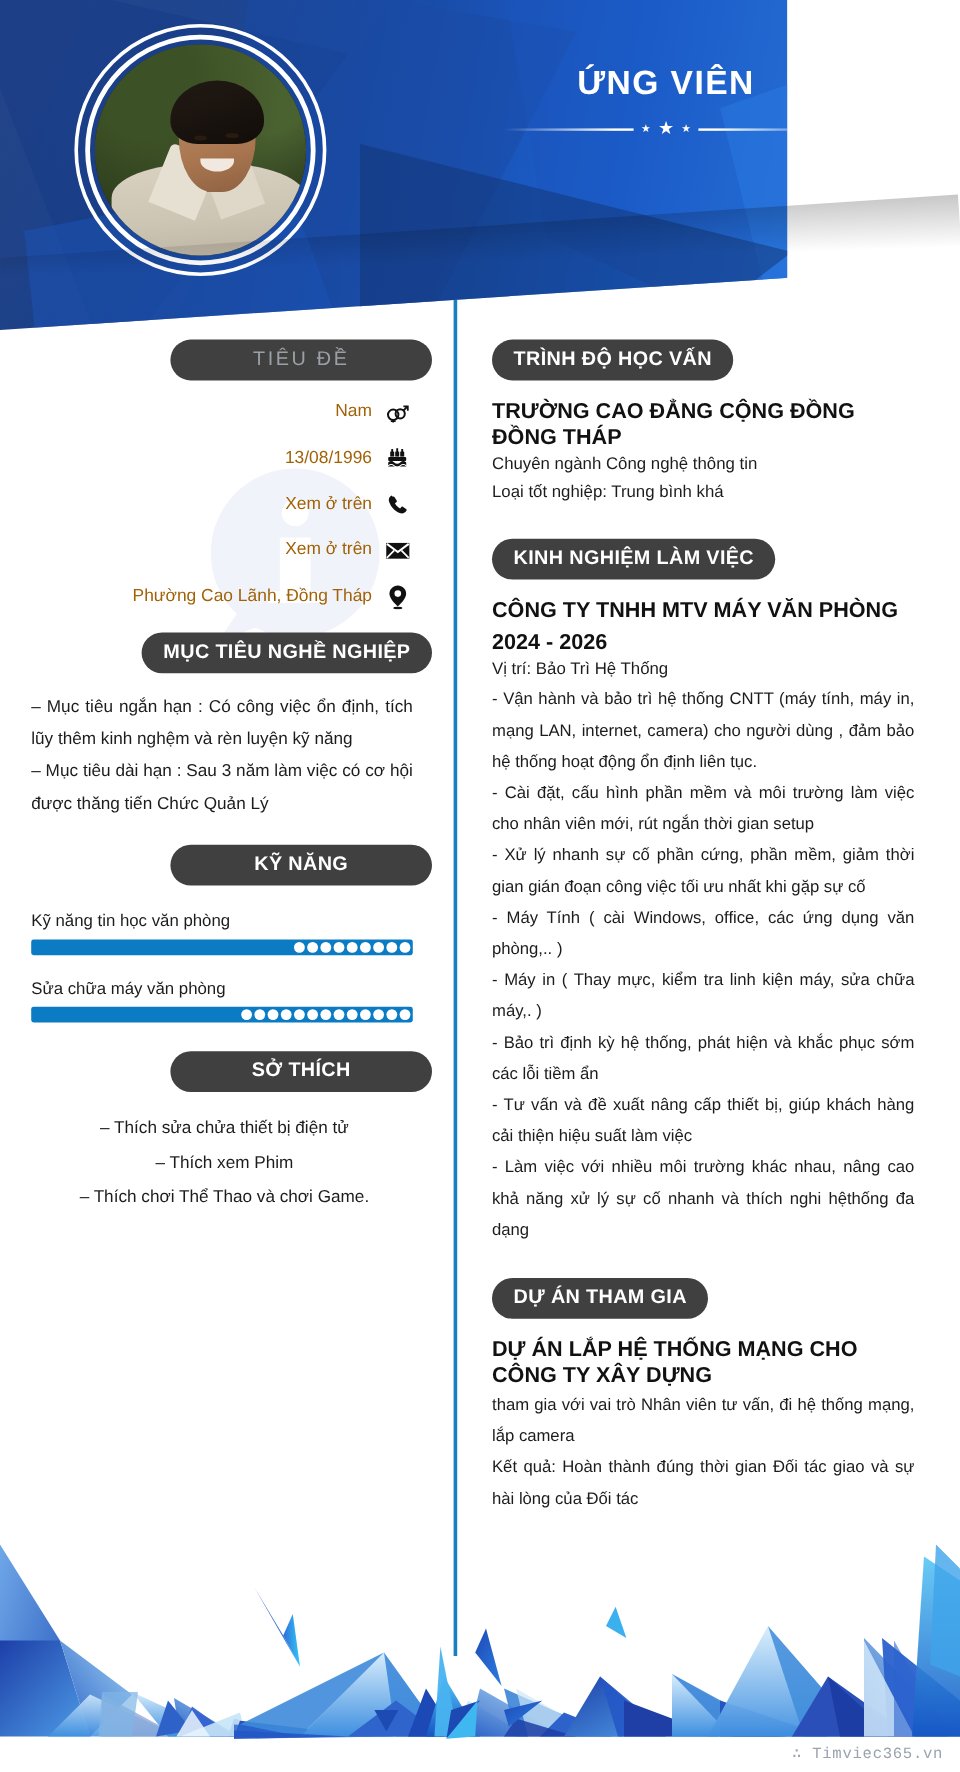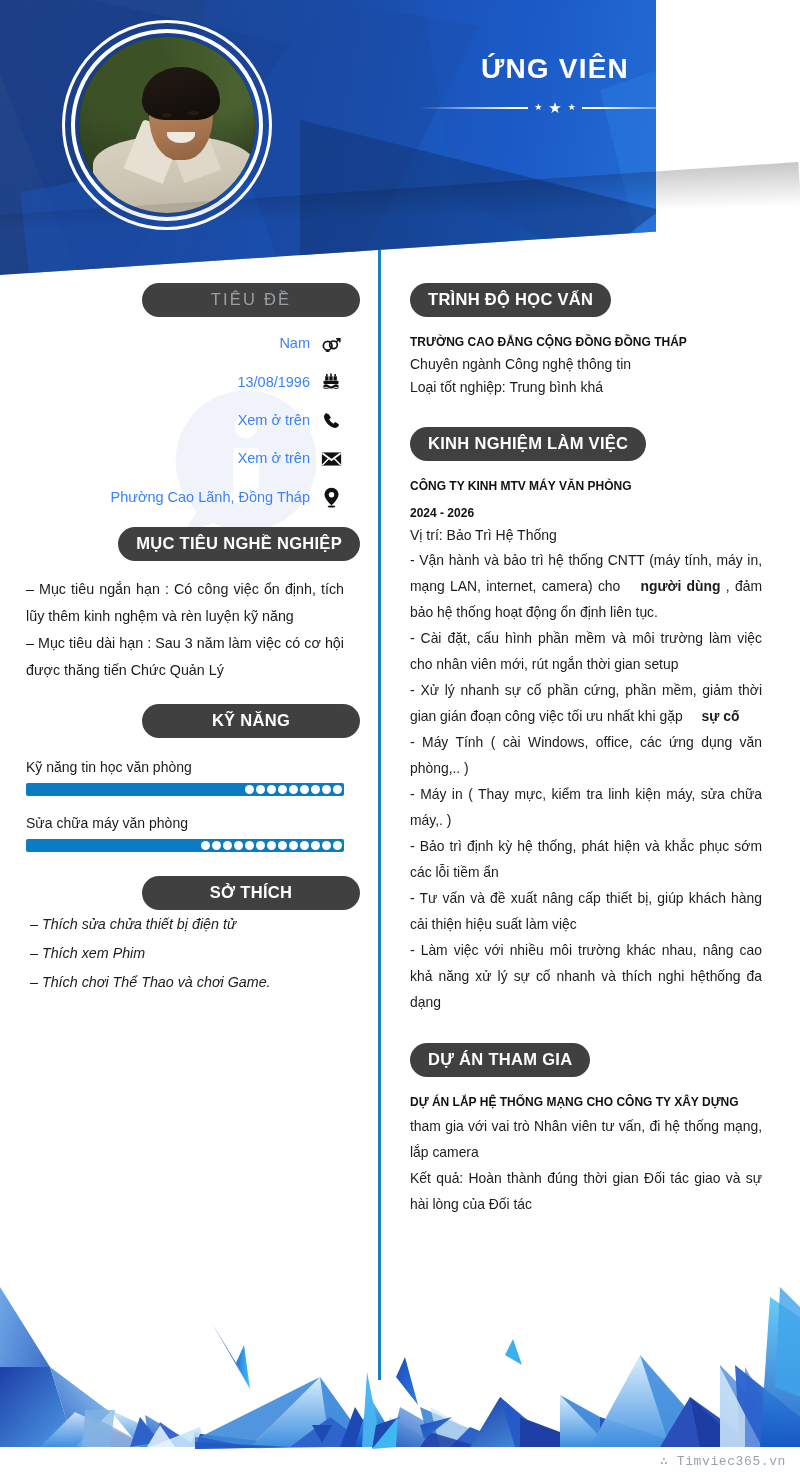--- a/index.html
+++ b/index.html
@@ -130,54 +130,54 @@
   .watermark {
     position: absolute; left: 166px; top: 384px; width: 160px; height: 160px;
     pointer-events: none; opacity: 1;
   }
 
   .info-list { margin-top: 17px; position: relative; }
   .info-row {
     display: flex; align-items: center; justify-content: flex-end;
     gap: 10px; margin-bottom: 19px; padding-right: 18px;
   }
-  .info-txt { font-size: 14.5px; color: #3b82f6; line-height: 19px; }
+  .info-txt { font-size: 14.5px; color: #a16207; line-height: 19px; }
   .info-ico { width: 22px; display:flex; align-items:center; justify-content:center; }
   .info-ico svg { display:block; }
 
   .l-body {
     margin-top: 15px; padding: 0 16px 0 26px;
     font-size: 14.3px; line-height: 27px; color: #1c1c1c; text-align: left;
   }
   .l-body p { text-align: justify; }
 
   .skills { margin-top: 18px; padding: 0 16px 0 26px; text-align: left; }
   .skill-name { font-size: 14px; color: #1c1c1c; line-height: 22px; margin-bottom: 5px; }
   .skill-bar {
     position: relative; height: 13px; width: 100%; background: #0b7cc4;
     border-radius: 2px; overflow: hidden; margin-bottom: 16px;
   }
   .skill-dots { position: absolute; top: 0; right: 0; height: 100%;
     display: flex; align-items: center; gap: 2px; padding-right: 2px; }
   .skill-dots i { display:block; width: 9px; height: 9px; border-radius: 50%; background: #ffffff; }
 
-  .hobbies { padding: 0 16px 0 30px; text-align: left; font-style: italic; }
+  .hobbies { margin-top: 16px; padding: 0 16px 0 30px; text-align: center; }
   .hobbies div { font-size: 14.3px; line-height: 29px; color: #1c1c1c; }
 
   
   .col-right {
     position: absolute; left: 410px; top: 283px; width: 352px;
     color: #1a1a1a; text-align: left;
   }
   .r-h-strong {
-    font-size: 12px; font-weight: 700; line-height: 22px; margin-top: 14px; color:#111;
+    font-size: 18px; font-weight: 700; line-height: 22px; margin-top: 14px; color:#111;
   }
   .r-line { font-size: 14px; line-height: 23px; color: #1c1c1c; }
   .r-body { font-size: 13.9px; line-height: 26px; color: #1c1c1c; text-align: justify; }
-  .r-body b { font-weight: 700; margin-left: 15px; }
+  .r-body b { font-weight: 400; }
   .gap-m { height: 28px; }
 
   
   .footer { position: absolute; left: 0; bottom: 0; width: 800px; height: 200px; overflow: hidden; }
   .f { position: absolute; }
   .watermark-txt {
     position: absolute; right: 14px; bottom: 8px;
     font-family: "Liberation Mono", monospace; font-size: 13px;
     color: #9aa3ad; letter-spacing: .6px;
   }
@@ -371,21 +371,21 @@
 
   <div class="col-right">
 
     <span class="pill">TRÌNH ĐỘ HỌC VẤN</span>
     <div class="r-h-strong">TRƯỜNG CAO ĐẲNG CỘNG ĐỒNG ĐỒNG THÁP</div>
     <div class="r-line">Chuyên ngành Công nghệ thông tin</div>
     <div class="r-line">Loại tốt nghiệp: Trung bình khá</div>
 
     <div class="gap-m"></div>
     <span class="pill">KINH NGHIỆM LÀM VIỆC</span>
-    <div class="r-h-strong">CÔNG TY KINH MTV MÁY VĂN PHÒNG</div>
+    <div class="r-h-strong">CÔNG TY TNHH MTV MÁY VĂN PHÒNG</div>
     <div class="r-h-strong" style="margin-top:5px">2024 - 2026</div>
     <div class="r-line">Vị trí: Bảo Trì Hệ Thống</div>
     <div class="r-body">
       <p>- Vận hành và bảo trì hệ thống CNTT (máy tính, máy in, mạng LAN, internet, camera) cho <b>người dùng</b> , đảm bảo hệ thống hoạt động ổn định liên tục.</p>
       <p>- Cài đặt, cấu hình phần mềm và môi trường làm việc cho nhân viên mới, rút ngắn thời gian setup</p>
       <p>- Xử lý nhanh sự cố phần cứng, phần mềm, giảm thời gian gián đoạn công việc tối ưu nhất khi gặp <b>sự cố</b></p>
       <p>- Máy Tính ( cài Windows, office, các ứng dụng văn phòng,.. )</p>
       <p>- Máy in ( Thay mực, kiểm tra linh kiện máy, sửa chữa máy,. )</p>
       <p>- Bảo trì định kỳ hệ thống, phát hiện và khắc phục sớm các lỗi tiềm ẩn</p>
       <p>- Tư vấn và đề xuất nâng cấp thiết bị, giúp khách hàng cải thiện hiệu suất làm việc</p>

